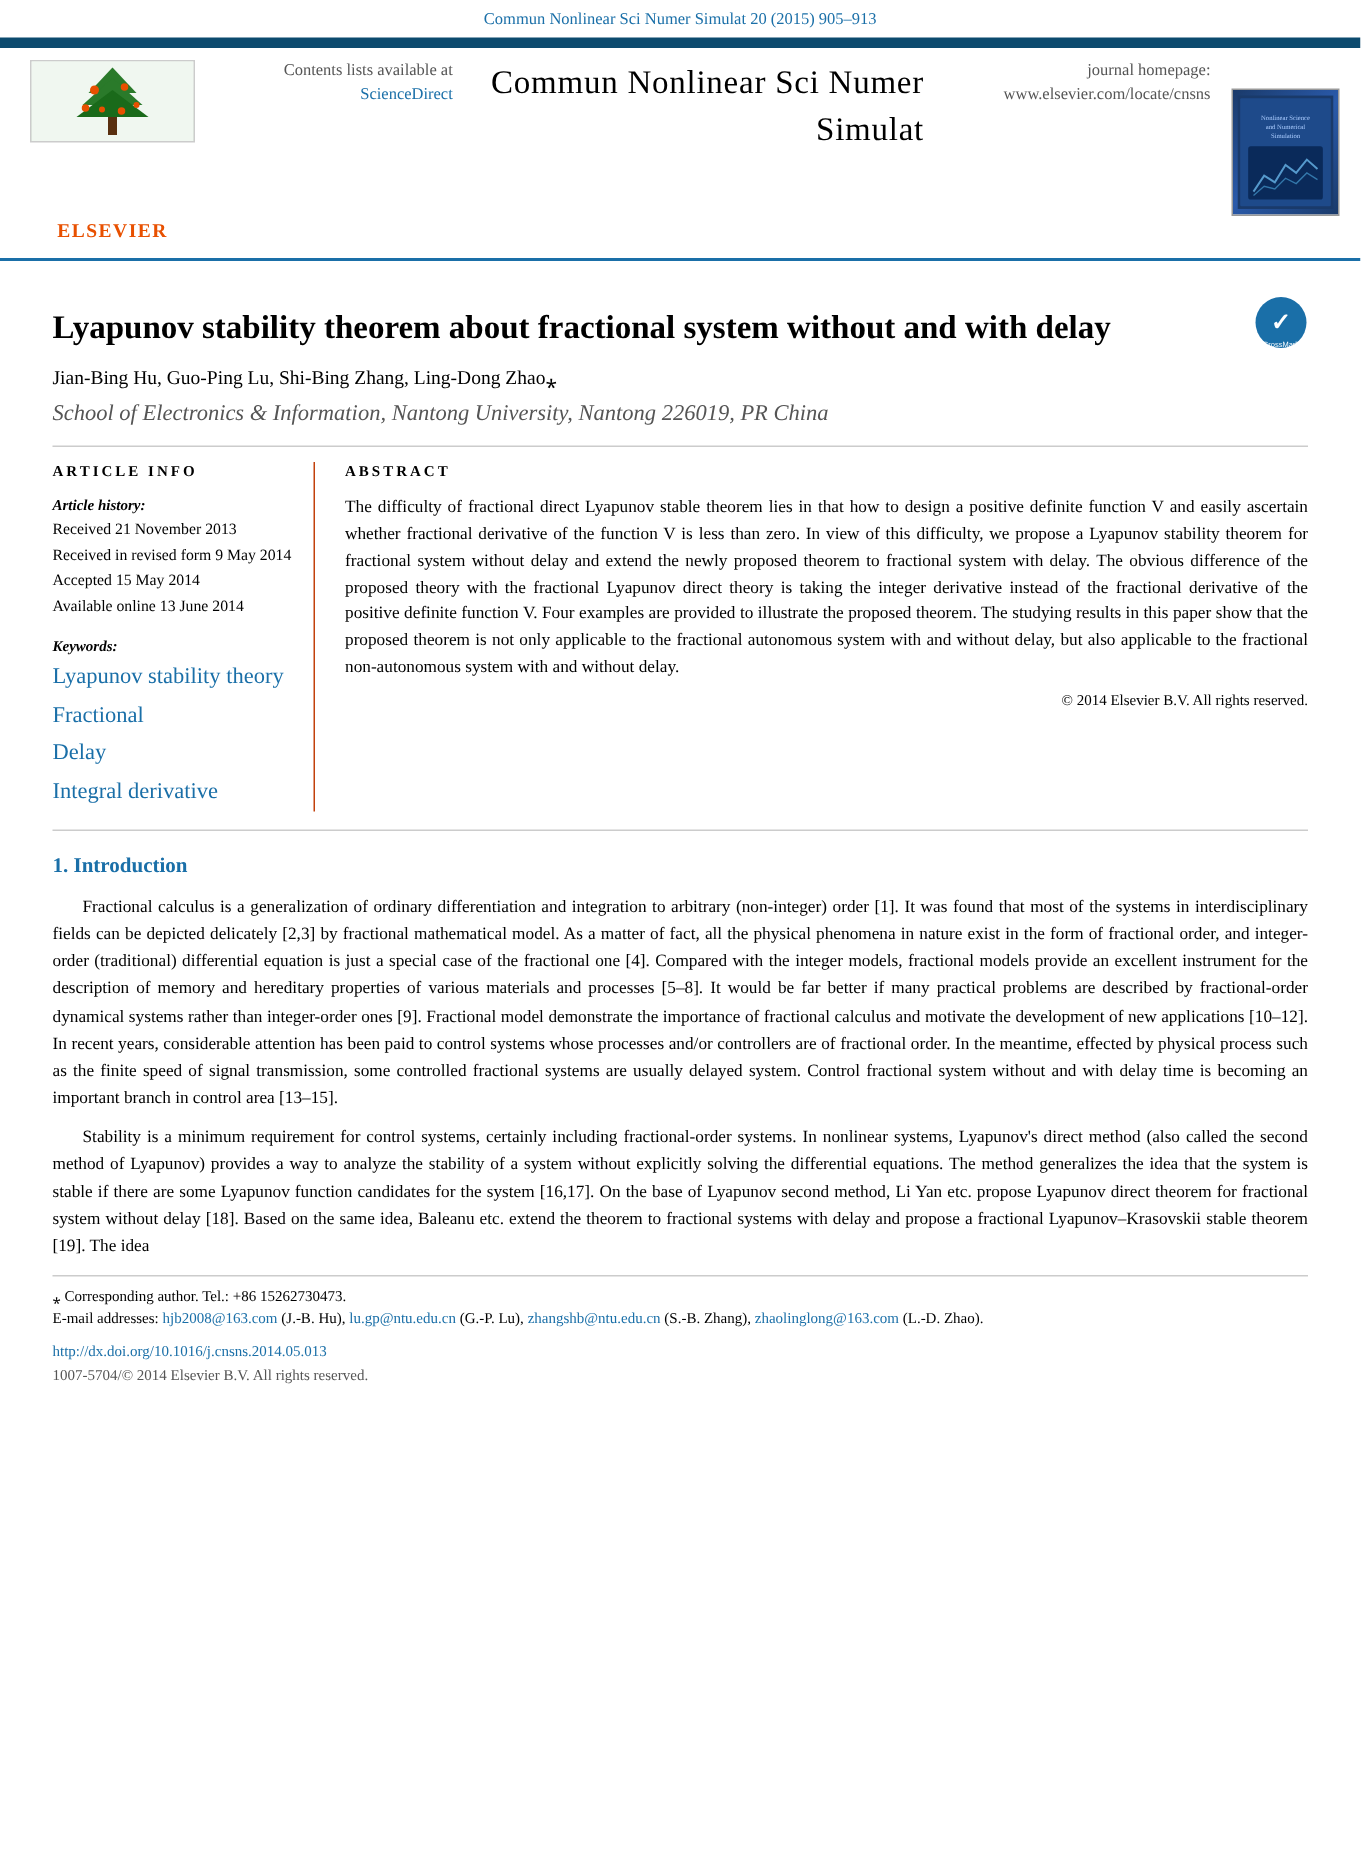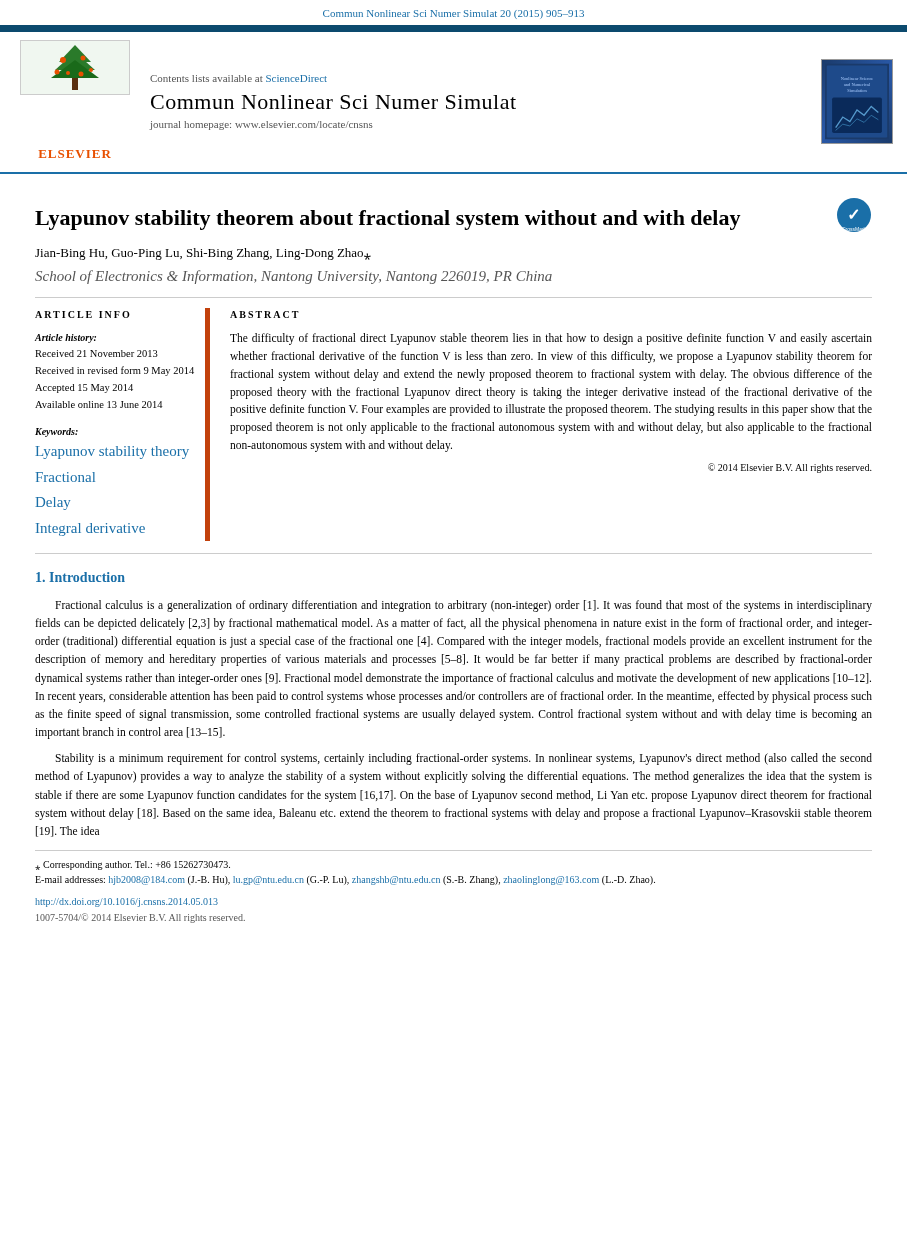--- a/index.html
+++ b/index.html
@@ -49,23 +49,23 @@
     }
     .elsevier-text {
       font-size: 13px;
       font-weight: bold;
       color: #e85000;
       letter-spacing: 1px;
       margin-top: 3px;
     }
     .journal-center {
       flex: 1;
-      text-align: left;
-      display: flex;
-      flex-direction: column;
+      text-align: right;
+      display: flex;
+      flex-direction: row;
       justify-content: center;
       gap: 0;
     }
     .sciencedirect-line {
       font-size: 11px;
       color: #555;
     }
     .sciencedirect-link {
       color: #1a6fa8;
       text-decoration: none;
@@ -141,21 +141,21 @@
     }
     .two-col-section {
       display: flex;
       gap: 20px;
       margin: 10px 0;
     }
     .left-col {
       width: 175px;
       flex-shrink: 0;
       padding-right: 10px;
-      border-right: 5px solid #c2410c;
+      border-right: 1px solid #c2410c;
     }
     .right-col {
       flex: 1;
     }
     .section-heading {
       font-size: 10px;
       font-weight: bold;
       letter-spacing: 2px;
       text-transform: uppercase;
       color: #000;
@@ -349,21 +349,21 @@
 
     <div class="body-paragraph">Stability is a minimum requirement for control systems, certainly including fractional-order systems. In nonlinear systems, Lyapunov's direct method (also called the second method of Lyapunov) provides a way to analyze the stability of a system without explicitly solving the differential equations. The method generalizes the idea that the system is stable if there are some Lyapunov function candidates for the system [16,17]. On the base of Lyapunov second method, Li Yan etc. propose Lyapunov direct theorem for fractional system without delay [18]. Based on the same idea, Baleanu etc. extend the theorem to fractional systems with delay and propose a fractional Lyapunov–Krasovskii stable theorem [19]. The idea</div>
   </div>
 
   <div class="footnote-section">
     <div class="footnote-text">
       <span>⁎ Corresponding author. Tel.: +86 15262730473.</span>
     </div>
     <div class="footnote-text">
       <span>E-mail addresses:</span>
-      <span class="footnote-email">hjb2008@184.com</span>
+      <span class="footnote-email">hjb2008@163.com</span>
       <span> (J.-B. Hu), </span>
       <span class="footnote-email">lu.gp@ntu.edu.cn</span>
       <span> (G.-P. Lu), </span>
       <span class="footnote-email">zhangshb@ntu.edu.cn</span>
       <span> (S.-B. Zhang), </span>
       <span class="footnote-email">zhaolinglong@163.com</span>
       <span> (L.-D. Zhao).</span>
     </div>
     <div class="doi-line">
       <span>http://dx.doi.org/10.1016/j.cnsns.2014.05.013</span>

